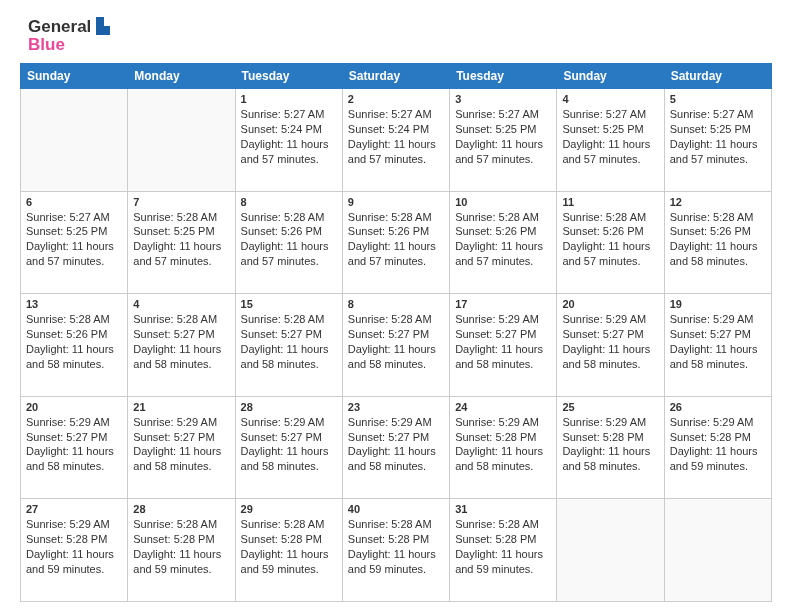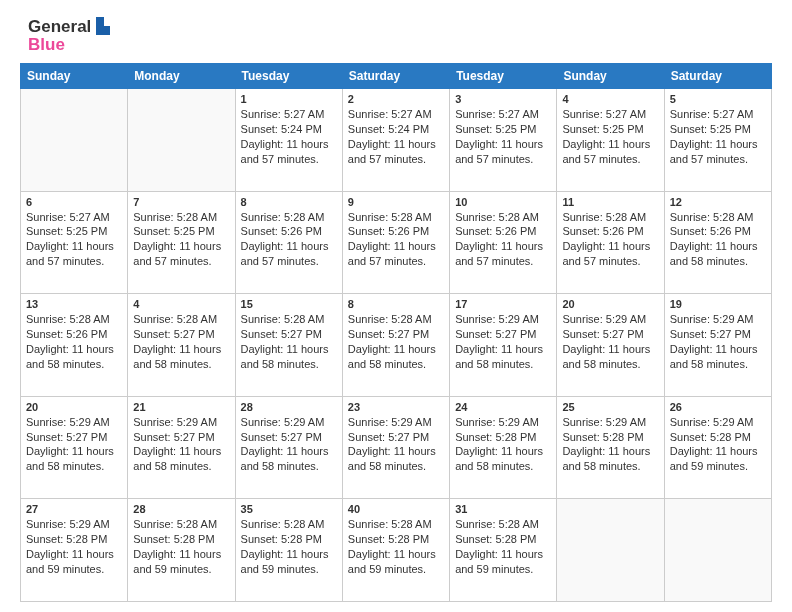--- a/index.html
+++ b/index.html
@@ -233,21 +233,21 @@
         <tr>
           <td>
             <span class="day-num">27</span>
             <div class="day-info">Sunrise: 5:29 AM<br>Sunset: 5:28 PM<br>Daylight: 11 hours and 59 minutes.</div>
           </td>
           <td>
             <span class="day-num">28</span>
             <div class="day-info">Sunrise: 5:28 AM<br>Sunset: 5:28 PM<br>Daylight: 11 hours and 59 minutes.</div>
           </td>
           <td>
-            <span class="day-num">35</span>
+            <span class="day-num">29</span>
             <div class="day-info">Sunrise: 5:28 AM<br>Sunset: 5:28 PM<br>Daylight: 11 hours and 59 minutes.</div>
           </td>
           <td>
             <span class="day-num">40</span>
             <div class="day-info">Sunrise: 5:28 AM<br>Sunset: 5:28 PM<br>Daylight: 11 hours and 59 minutes.</div>
           </td>
           <td>
             <span class="day-num">31</span>
             <div class="day-info">Sunrise: 5:28 AM<br>Sunset: 5:28 PM<br>Daylight: 11 hours and 59 minutes.</div>
           </td>

